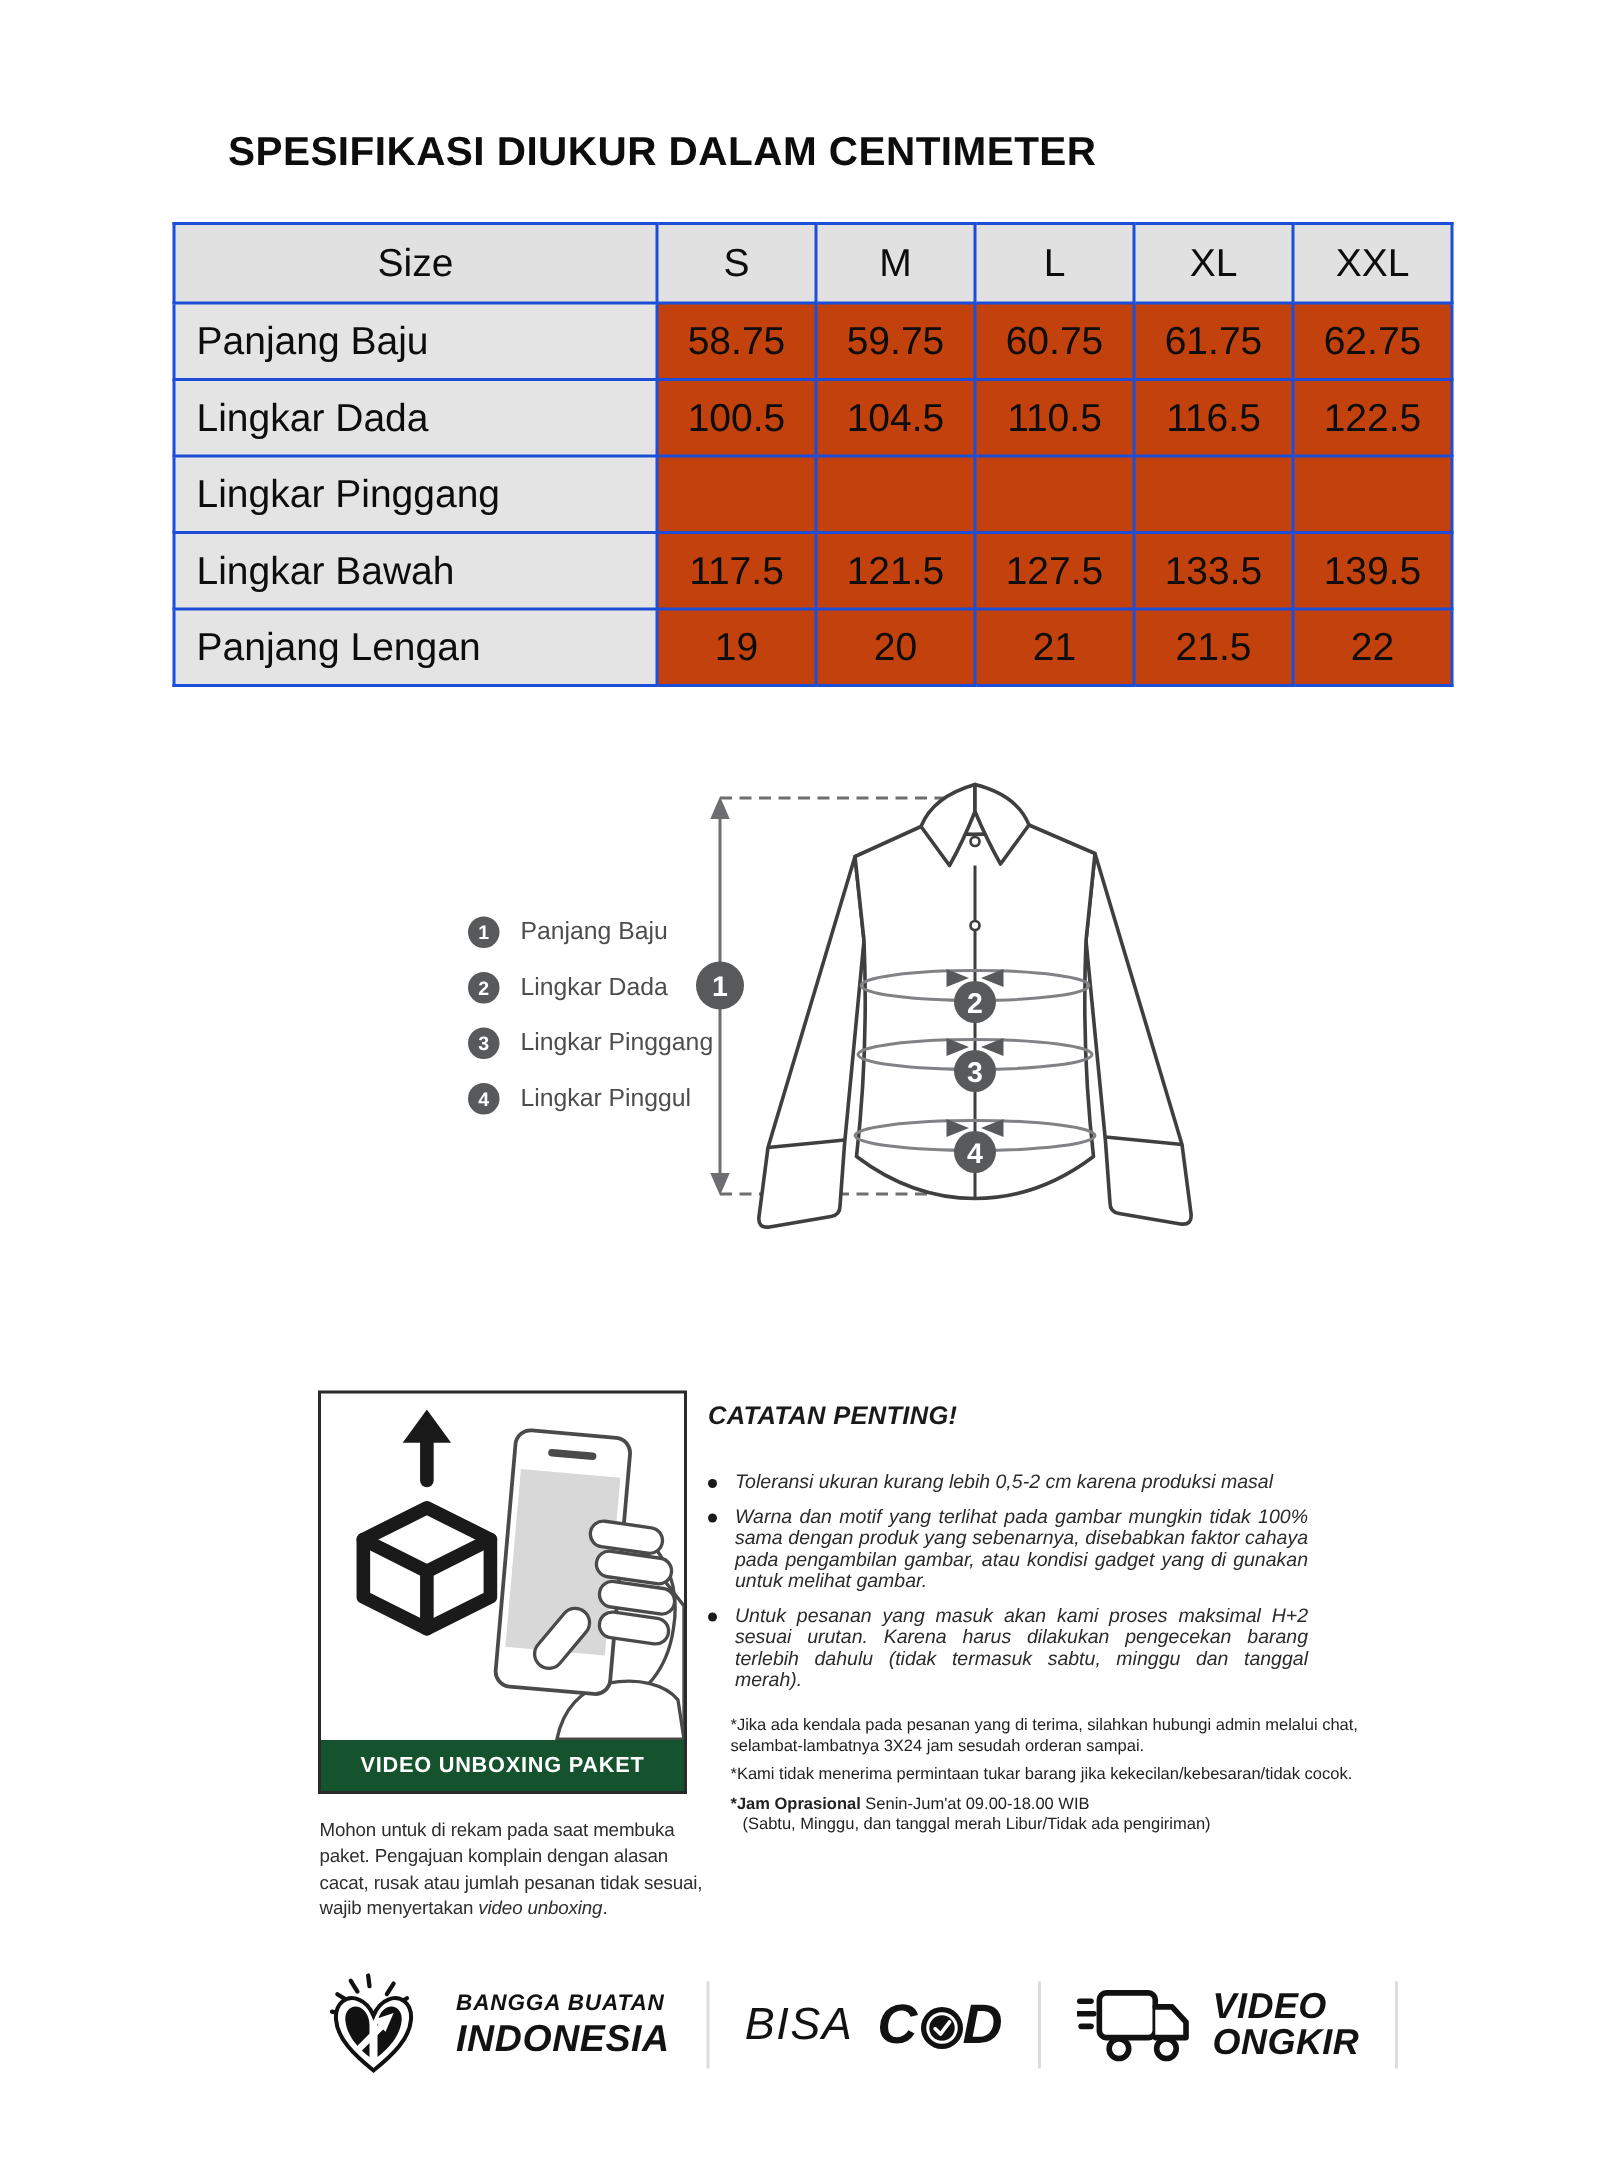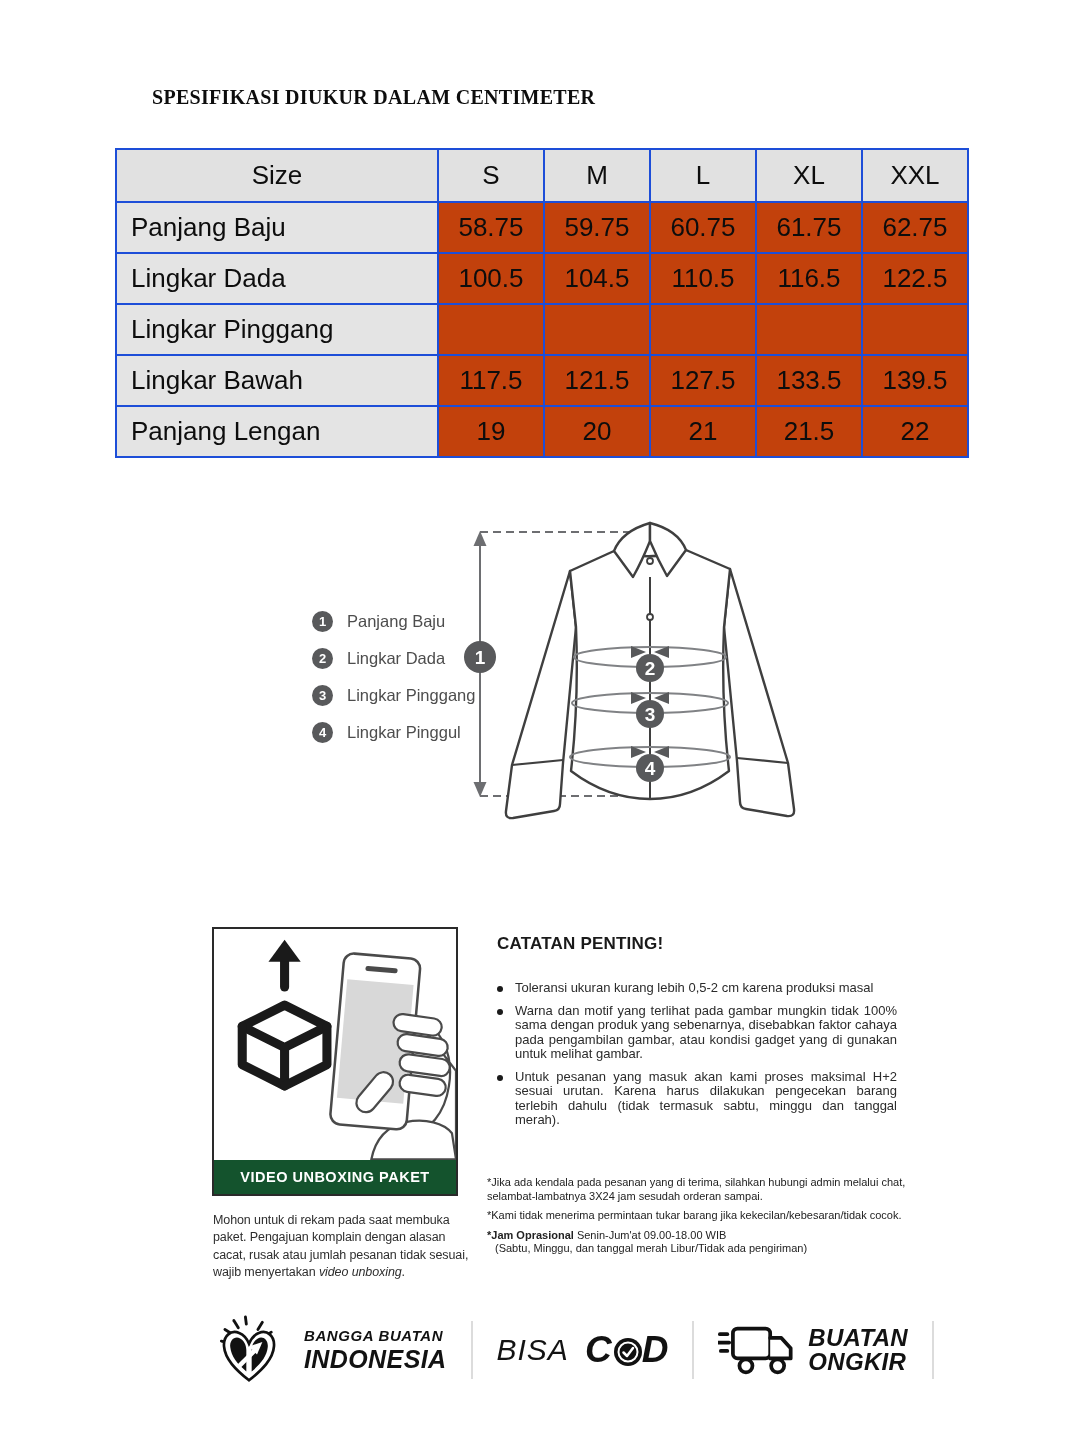--- a/index.html
+++ b/index.html
@@ -4,21 +4,21 @@
 <style>
   * { margin:0; padding:0; box-sizing:border-box; }
   html,body { background:#ffffff; }
   .page {
     position:relative; width:1080px; height:1440px; background:#ffffff;
     font-family:"Liberation Sans", sans-serif; color:#111; overflow:hidden;
   }
   
   .page-title {
     position:absolute; left:152px; top:86px;
-    font-size:20px; font-weight:700; letter-spacing:.3px; color:#0d0d0d;font-family:Liberation Serif, serif;
+    font-size:27px; font-weight:700; letter-spacing:.3px; color:#0d0d0d;
   }
   
   .size-table {
     position:absolute; left:115px; top:148px; width:853px;
     border-collapse:collapse; table-layout:fixed;
     font-size:26px; color:#0d0d0d;
   }
   .size-table th, .size-table td { border:2px solid #1d4ed8; }
   .size-table col.c-label { width:322px; }
   .size-table col.c-val { width:106px; }
@@ -44,31 +44,31 @@
   .unboxing-banner {
     height:34px; background:#14532d; color:#fff; font-size:14.5px; font-weight:700;
     letter-spacing:.5px; display:flex; align-items:center; justify-content:center;
   }
   .unboxing-note {
     position:absolute; left:213px; top:1212px; width:260px;
     font-size:12.5px; line-height:1.38; color:#2e2e2e; letter-spacing:-0.1px;
   }
   .unboxing-note .it { font-style:italic; }
   
-  .notes { position:absolute; left:497px; top:934px; width:400px; }
+  .notes { position:absolute; left:472px; top:934px; width:400px;font-style:italic; }
   .notes-heading { font-size:17px; font-weight:800; color:#1a1a1a; letter-spacing:.2px; }
   .notes-list { list-style:none; margin-top:27px; }
   .notes-list li { display:flex; margin-bottom:8px; }
   .notes-list .dot {
     width:6px; height:6px; border-radius:50%; background:#1a1a1a; margin:5px 12px 0 0; flex:0 0 auto;
   }
   .notes-list .note-text {
     font-size:13px; line-height:14.5px; color:#2b2b2b; text-align:justify; width:100%;
   }
-  .footnotes { position:absolute; left:487px; top:1176px; width:432px; font-size:11px; line-height:13.5px; color:#222; }
+  .footnotes { position:absolute; left:487px; top:1144px; width:432px; font-size:11px; line-height:13.5px; color:#222; }
   .footnotes .fn { margin-bottom:6px; }
   .fn-bold { font-weight:700; }
   .fn-sub { padding-left:8px; }
   
   .badges {
     position:absolute; left:216px; top:1312px; height:76px;
     display:flex; align-items:center; gap:24px; color:#121212;
   }
   .badge-divider { width:2px; height:58px; background:#dcdcdc; flex:0 0 auto; }
   .badge { display:flex; align-items:center; }
@@ -321,20 +321,20 @@
           <rect x="16" y="8" width="40" height="32" rx="5" fill="#fff"></rect>
           <path d="M56,18 L68,18 L78,29 L78,40 L56,40" fill="#fff"></path>
           <circle cx="30" cy="48" r="7" fill="#fff"></circle>
           <circle cx="64" cy="48" r="7" fill="#fff"></circle>
           <path d="M2,14 L10,14"></path>
           <path d="M0,23 L12,23"></path>
           <path d="M3,32 L10,32"></path>
         </g>
       </svg>
       <div class="gratis-text">
-        <div>BUATAN</div>
+        <div>VIDEO</div>
         <div>ONGKIR</div>
       </div>
     </div>
     <div class="badge-divider"></div>
   </footer>
 
 </div>
 
 </body></html>

